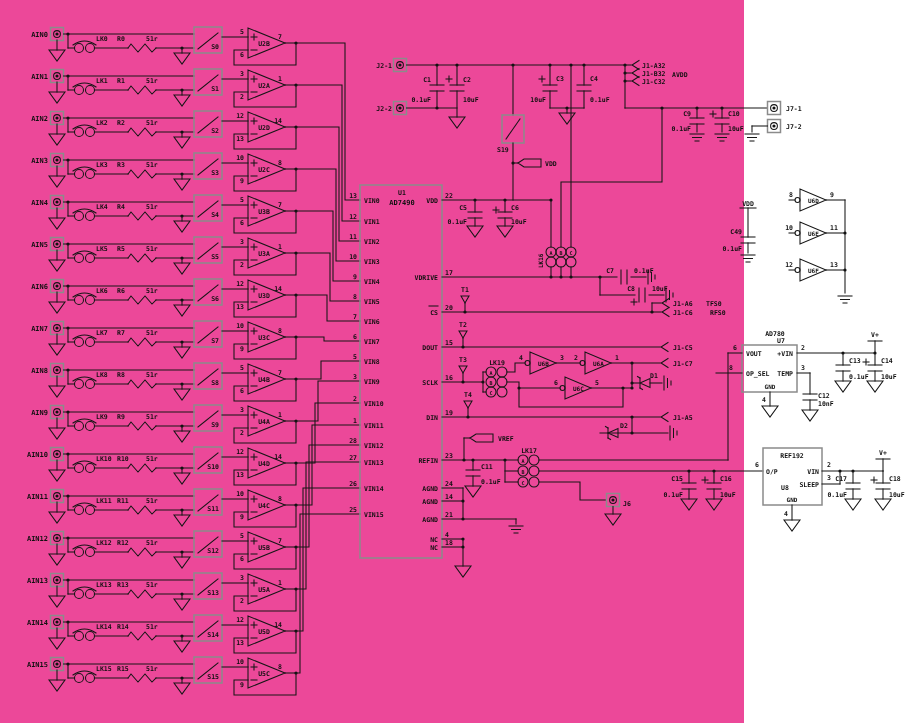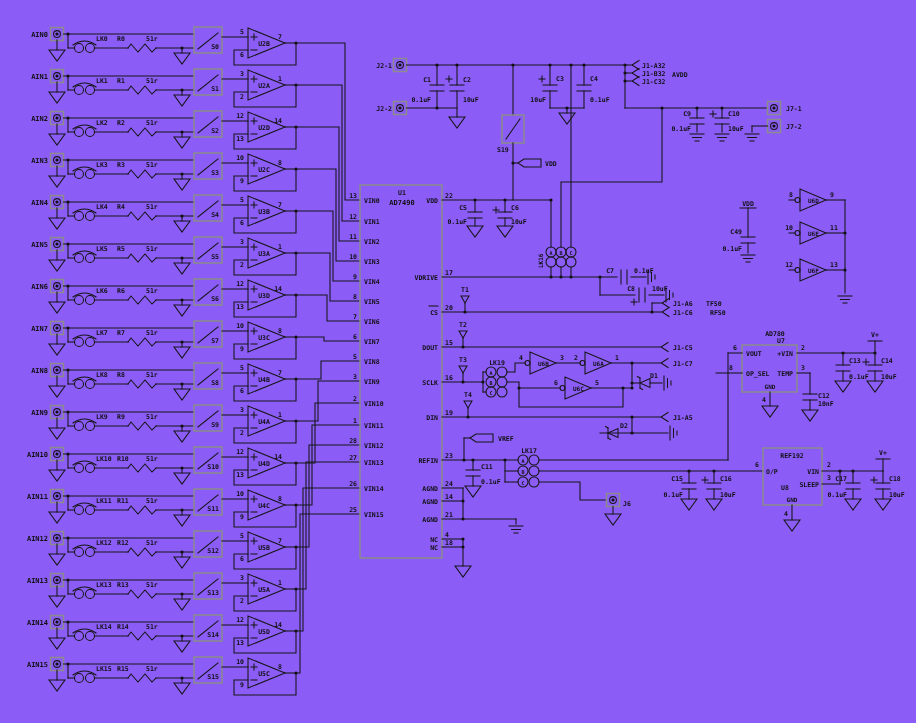--- a/index.html
+++ b/index.html
@@ -1,16 +1,16 @@
 <!DOCTYPE html>
 <html><head>
 <meta charset="utf-8">
 <style>
   html,body{margin:0;padding:0;background:#ffffff;}
-  #stage{width:916px;height:723px;position:relative;background:#8b5cf6;}
+  #stage{width:744px;height:723px;position:relative;background:#ec4899;}
   svg{display:block;}
   .w{stroke:#161616;stroke-width:1.05;fill:none;stroke-linecap:square;}
   .gray{stroke:#8b8b8b;stroke-width:1.5;fill:none;}
   .dot{fill:#111;stroke:none;}
   text{font-family:"DejaVu Sans Mono","Liberation Mono",monospace;font-weight:bold;fill:#101010;}
 </style>
 </head>
 <body>
 
 <div id="stage">

